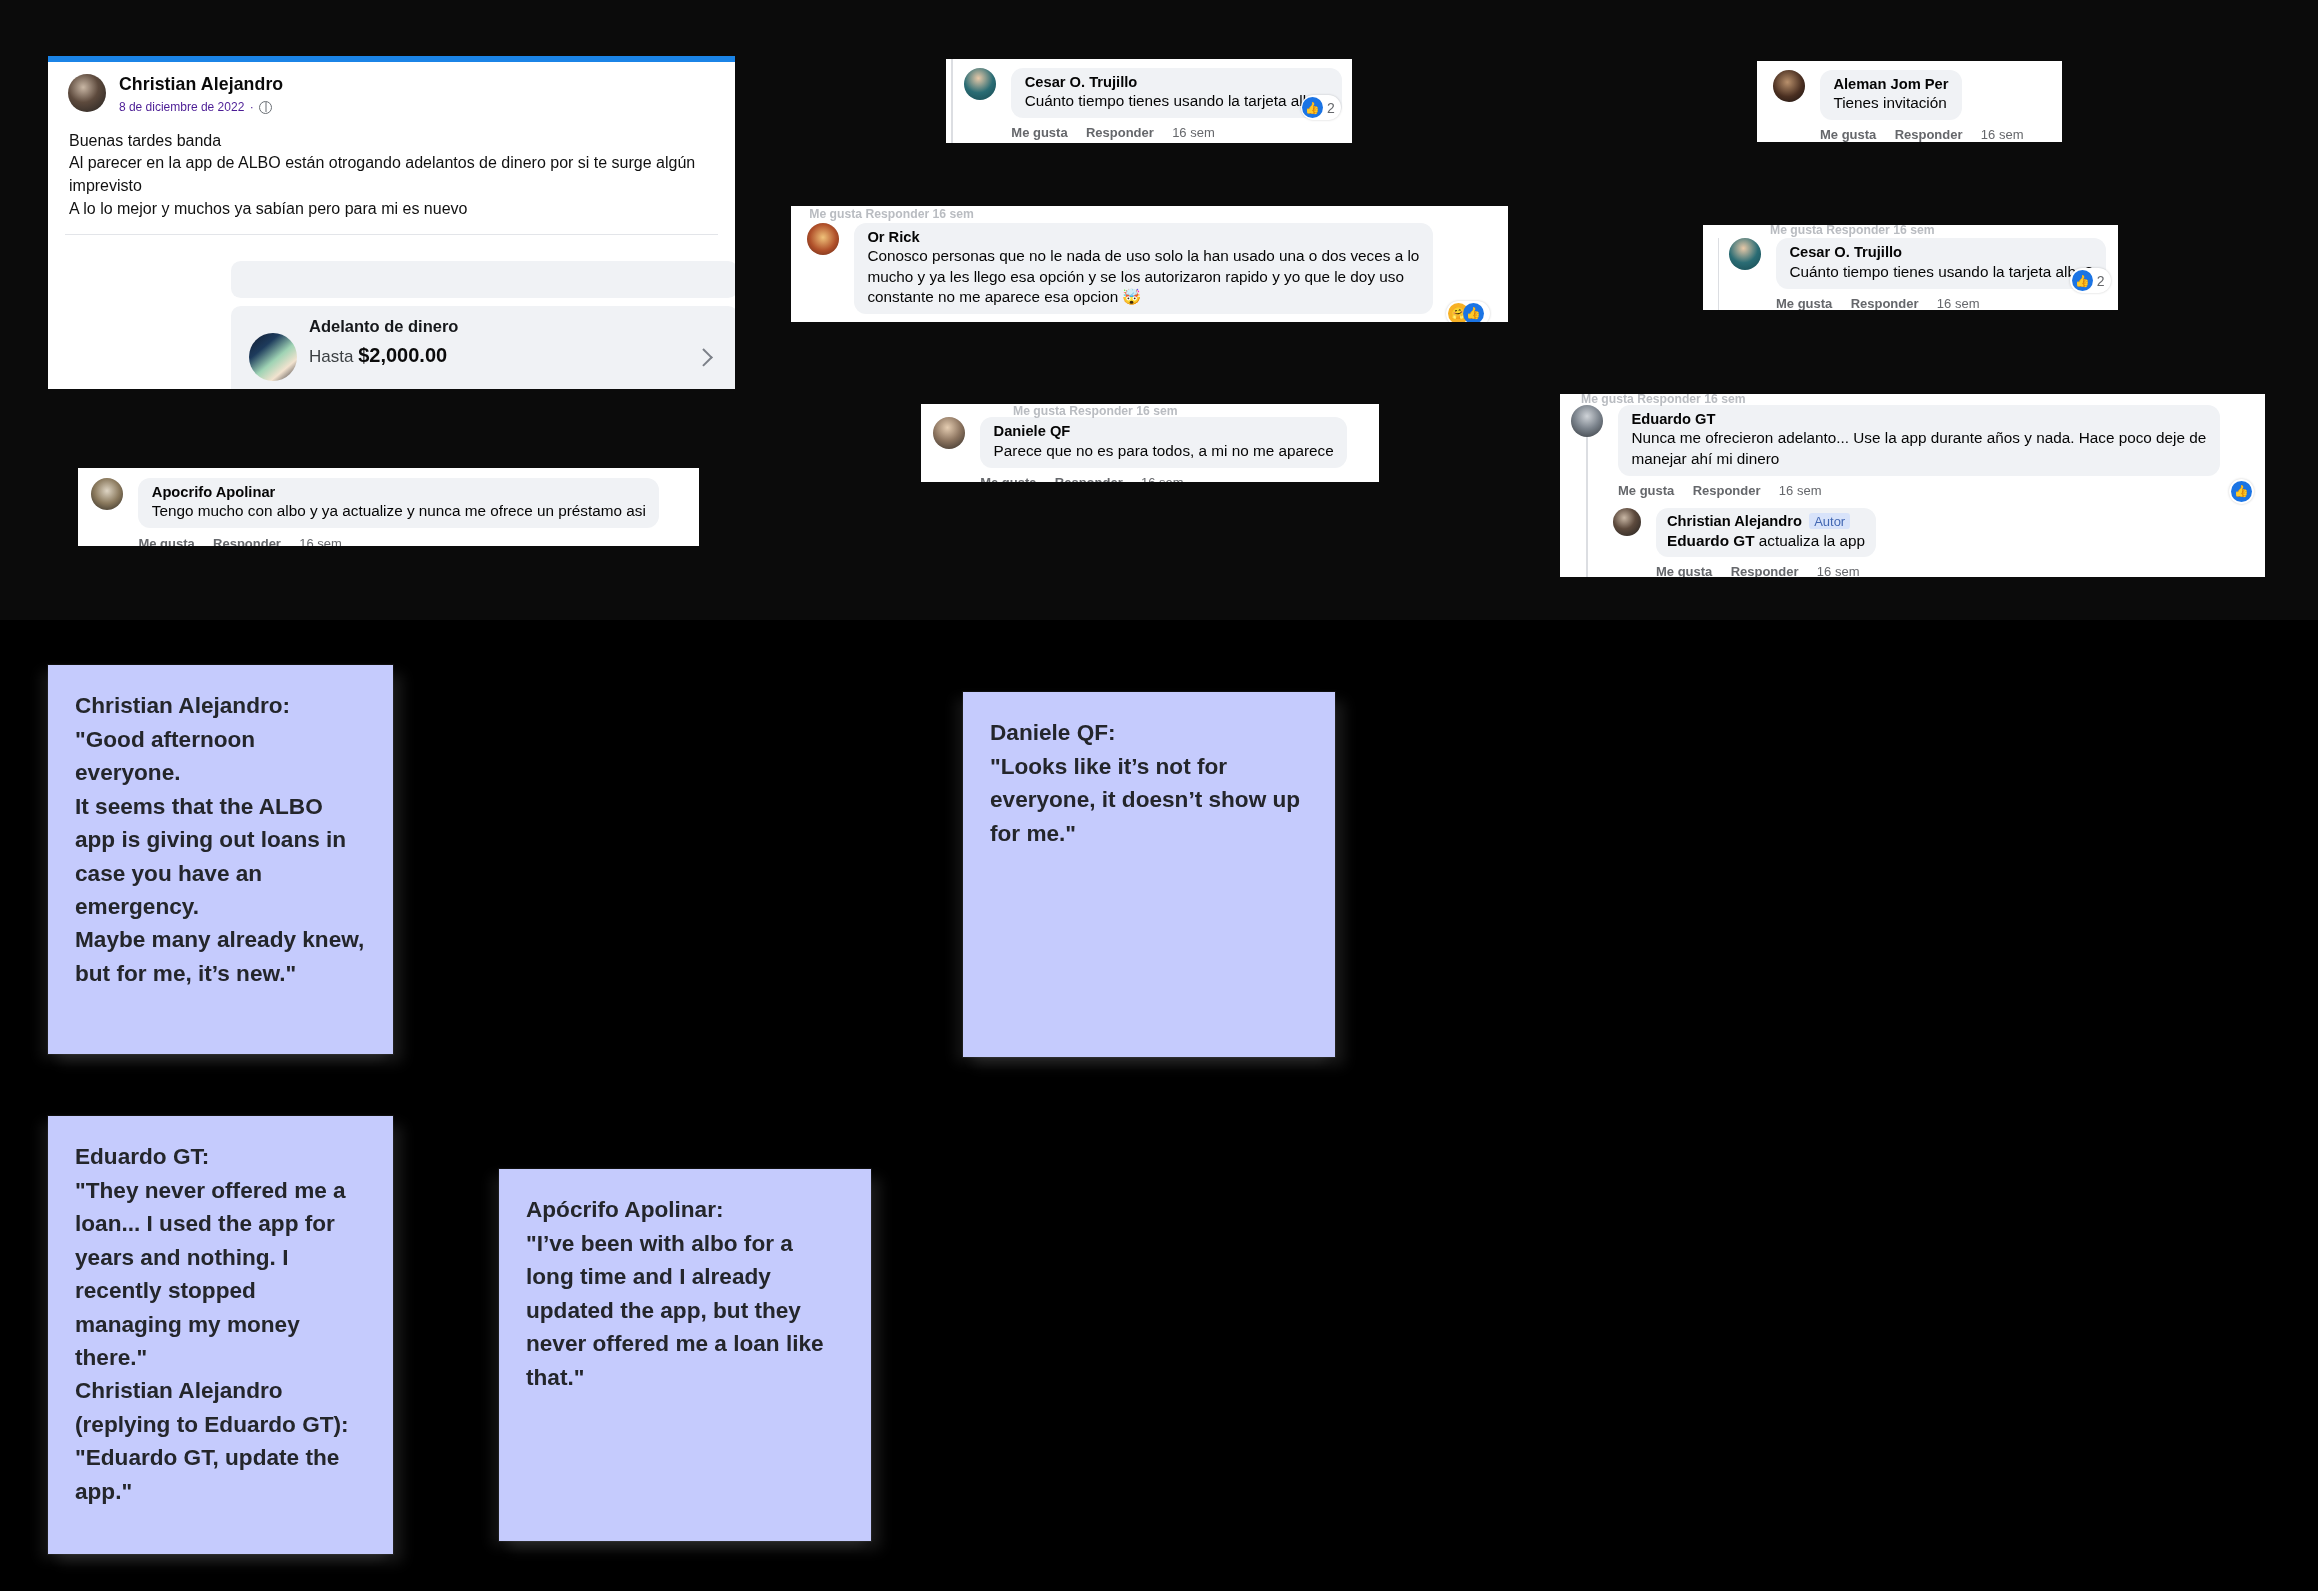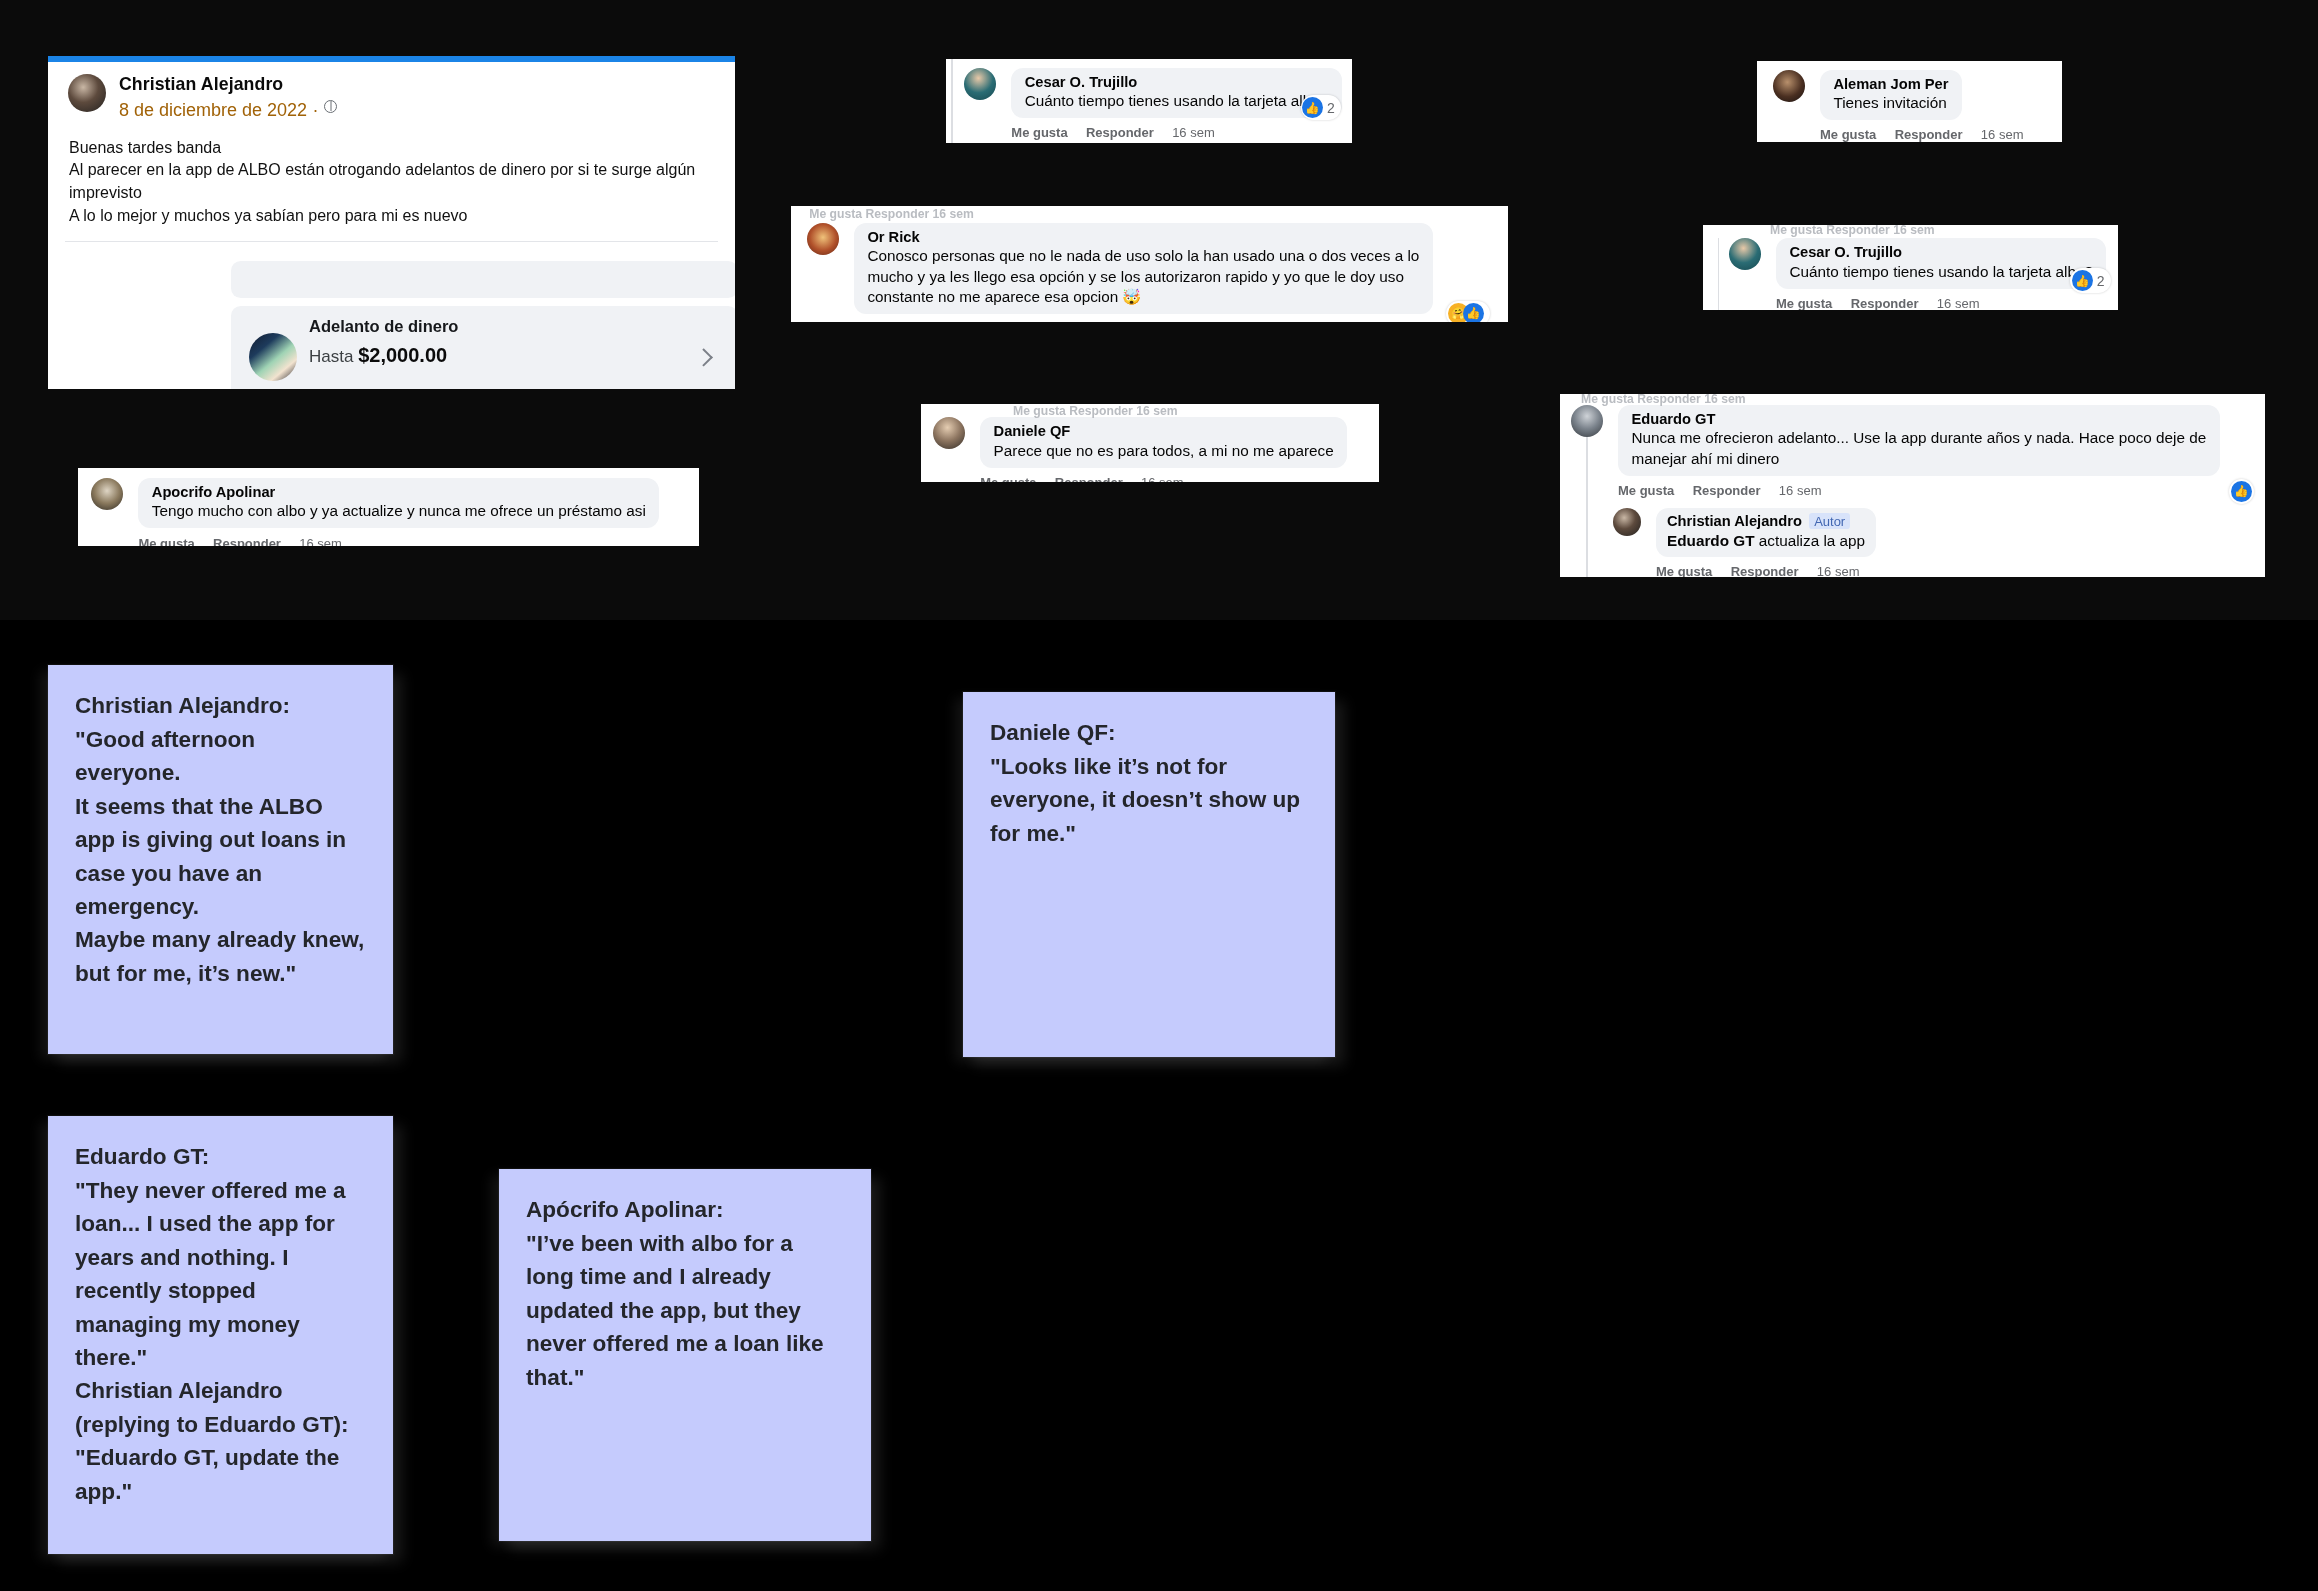--- a/index.html
+++ b/index.html
@@ -31,21 +31,21 @@
 
   
   #post-card { left: 48px; top: 56px; width: 687px; height: 333px; }
   .post-head { display: flex; align-items: flex-start; gap: 13.4px; padding: 18.3px 0 0 19.5px; }
   .post-avatar {
     width: 38px; height: 38px; border-radius: 50%;
     background: radial-gradient(circle at 40% 35%, #c9b7a5 0%, #5d4a3d 45%, #22201f 100%);
     flex: 0 0 auto;
   }
   .post-name { font-size: 17.7px; font-weight: bold; color: #0b0b0b; letter-spacing: 0.1px; }
-  .post-date { font-size: 18px; color: #a16207; margin-top: 4.3px; display: flex; align-items: flex-start; gap: 5.5px; }
+  .post-date { font-size: 12px; color: #4c1d95; margin-top: 4.3px; display: flex; align-items: flex-end; gap: 5.5px; }
   .globe-icon {
     display: inline-block; width: 13px; height: 13px; border-radius: 50%;
     border: 1.5px solid #6a6f75; position: relative;
   }
   .globe-icon::after {
     content: ""; position: absolute; left: 50%; top: 0.6px; bottom: 0.6px; width: 0;
     border-left: 1.2px solid #6a6f75; transform: translateX(-50%);
   }
   .post-body { padding: 16px 21px 0 21px; font-size: 16px; line-height: 1.42; color: #111; }
   .post-body div { white-space: nowrap; overflow: hidden; }

